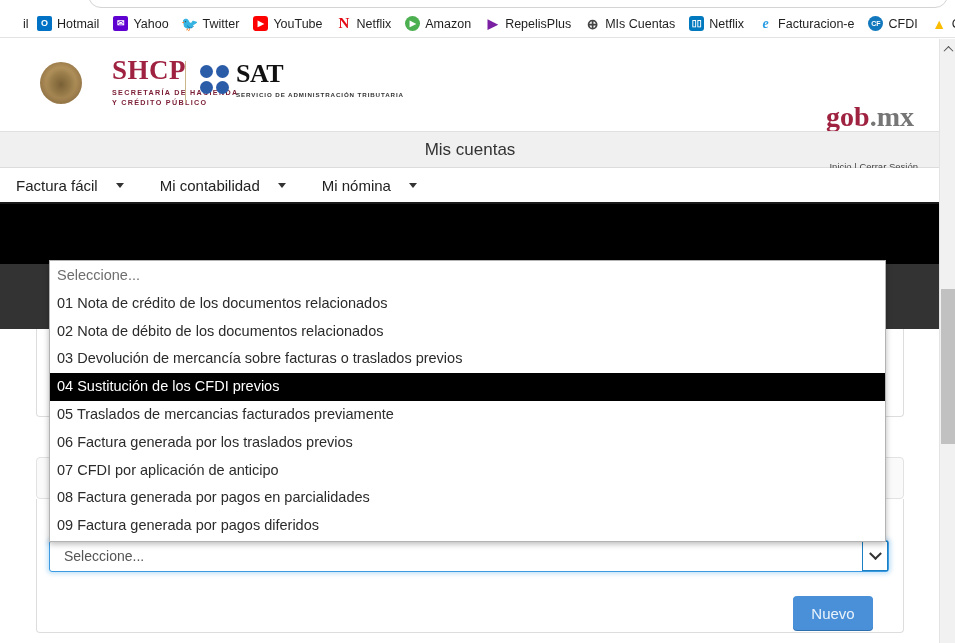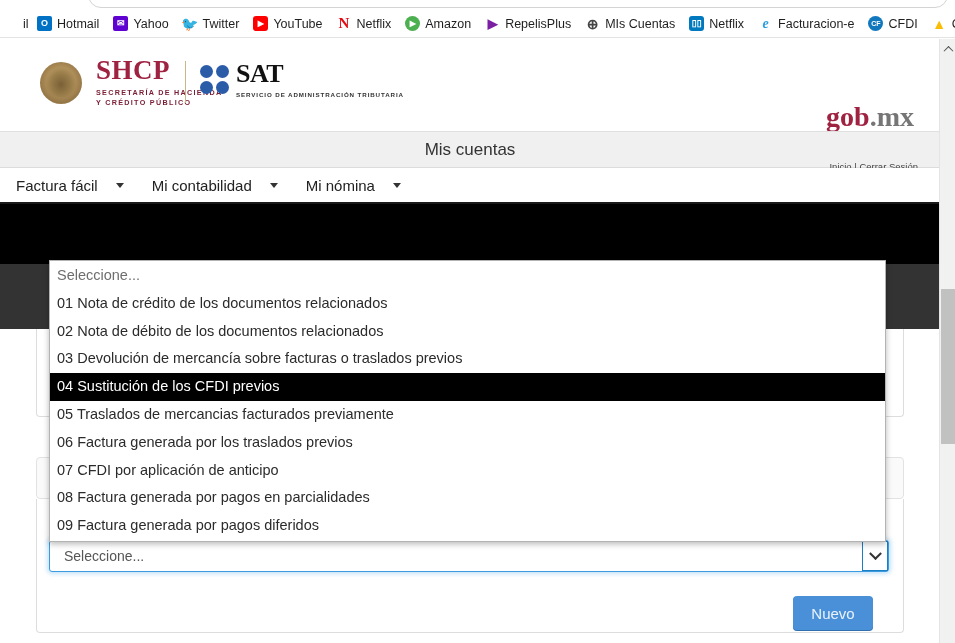--- a/index.html
+++ b/index.html
@@ -66,21 +66,21 @@
     background: #ffffff;
     overflow: hidden;
   }
 
   
   .site-header {
     position: relative; height: 92px; background: #ffffff;
   }
   .logo-block {
     position: absolute; left: 40px; top: 18px;
-    display: flex; align-items: center; gap: 14px;
+    display: flex; align-items: center; gap: 30px;
   }
   .eagle {
     width: 42px; height: 42px; border-radius: 50%;
     background: radial-gradient(circle at 50% 45%, #c9ab73 0%, #a8854b 45%, #8c6b38 70%, #d8c49a 100%);
     opacity: .92;
     position: relative;
   }
   .eagle::after {
     content: ""; position: absolute; inset: 6px;
     border-radius: 50%;
@@ -136,21 +136,21 @@
   .title-bar .links {
     position: absolute; right: 22px; top: 20px;
     font-size: 9.5px; color: #444; margin-top: 9px;
   }
   .title-bar .links a { color: #444; text-decoration: none; }
 
   
   .navbar {
     position: relative; height: 36px; background: #ffffff;
     border-bottom: 2px solid #1a1a1a;
-    display: flex; align-items: center; padding-left: 16px; gap: 0;
+    display: flex; align-items: center; padding-left: 16px; gap: 8px;
   }
   .nav-item {
     display: inline-flex; align-items: center; gap: 18px;
     font-size: 15px; color: #222; padding: 0 14px 0 0; margin-right: 14px;
     cursor: default;
   }
   .caret {
     width: 0; height: 0; border-left: 4px solid transparent;
     border-right: 4px solid transparent; border-top: 5px solid #333;
     display: inline-block;

